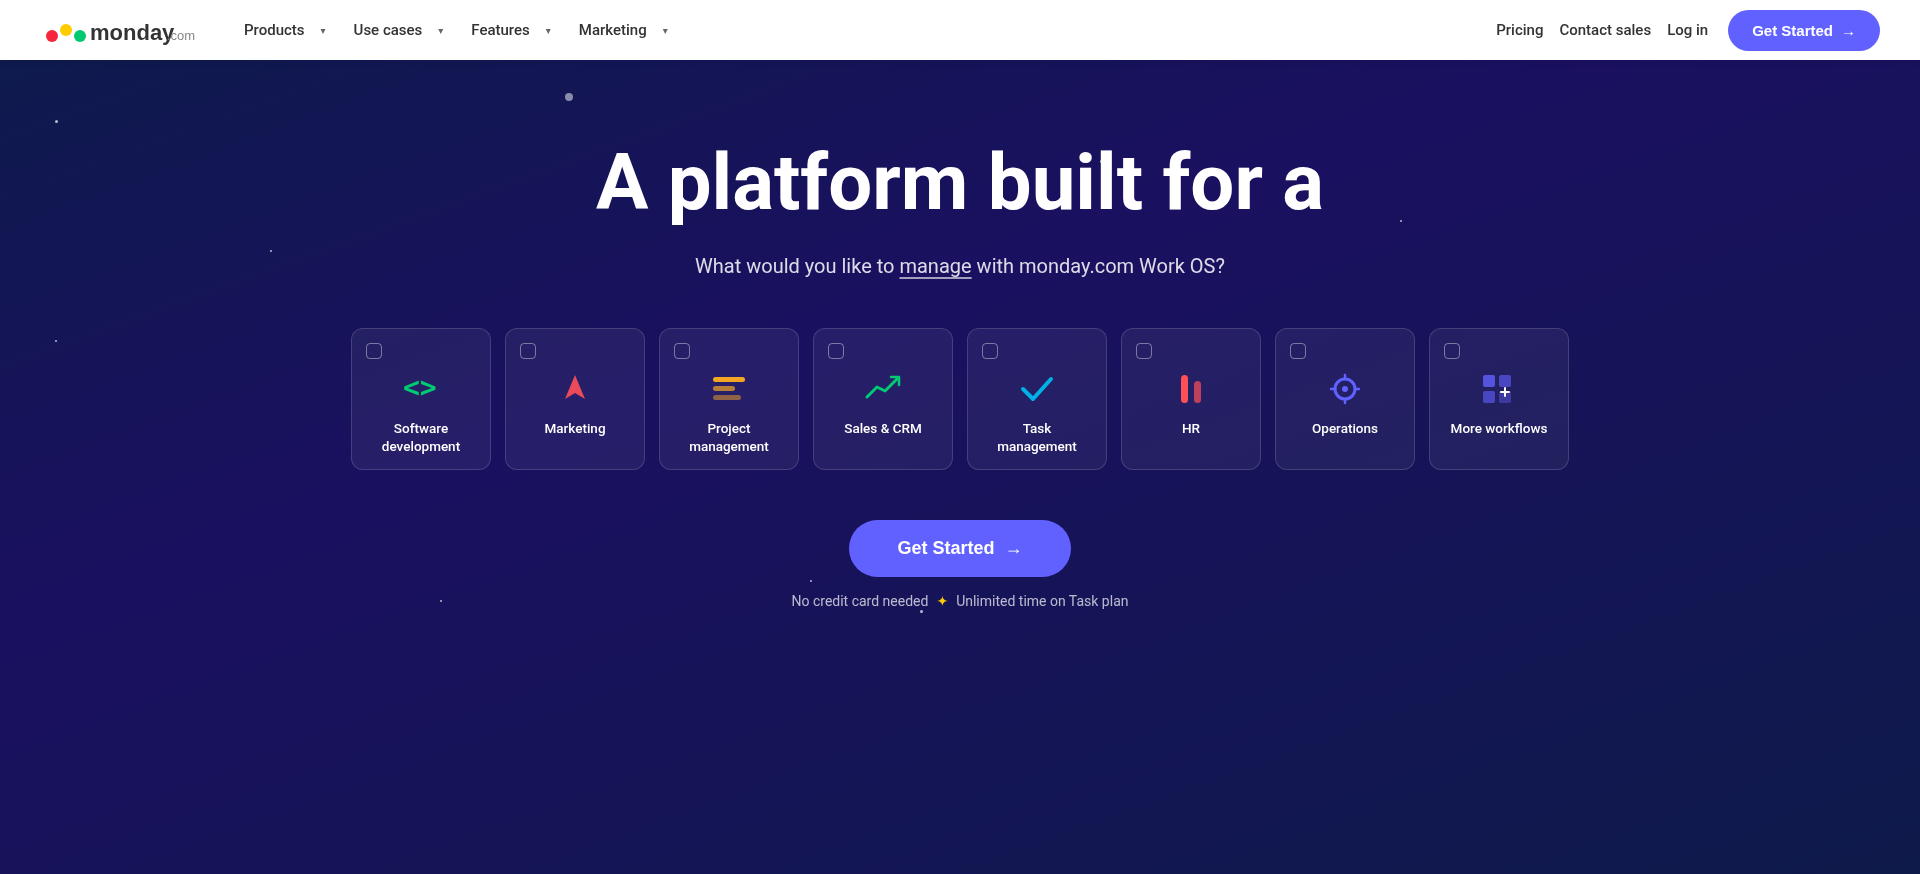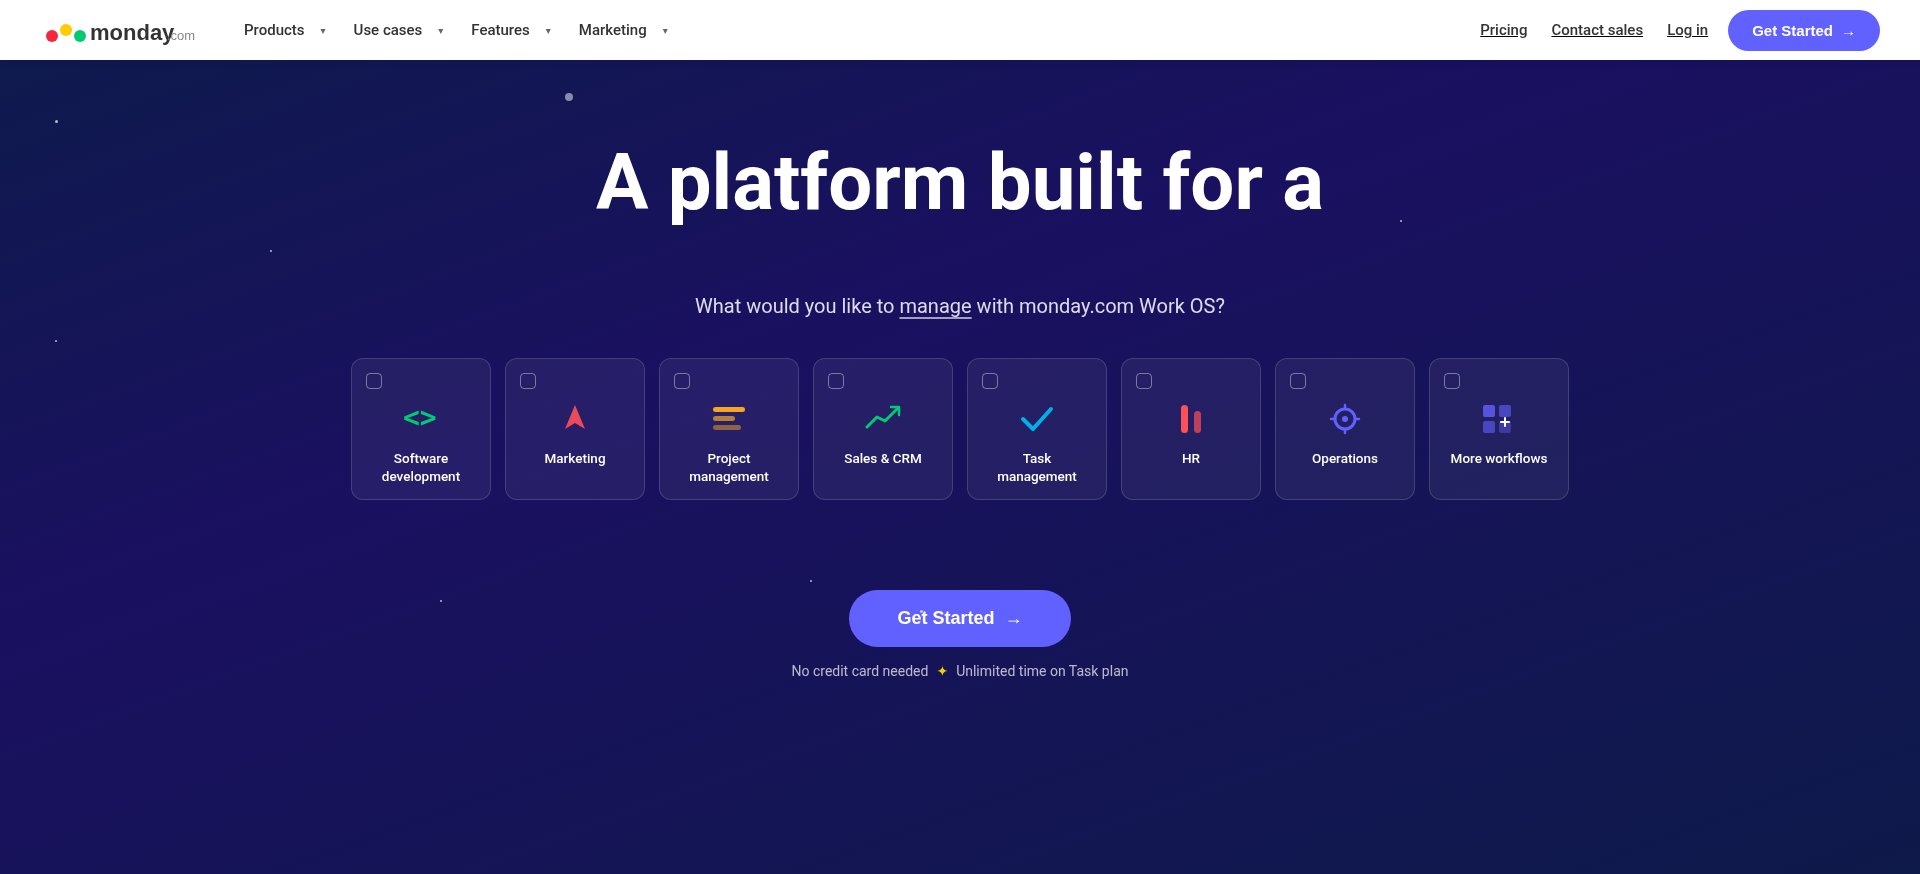--- a/index.html
+++ b/index.html
@@ -17,52 +17,52 @@
     .logo-wrap { display: flex; align-items: center; gap: 0; }
     .logo-svg { width: 160px; height: 36px; }
     .nav-links { display: flex; align-items: center; gap: 4px; }
     .nav-link {
       display: flex; align-items: center; gap: 16px;
       font-size: 15px; font-weight: 500; color: #333;
       padding: 8px 12px; border-radius: 6px; cursor: pointer; text-decoration: none;
     }
     .nav-link .chevron { font-size: 10px; color: #666; }
     .nav-right { display: flex; align-items: center; gap: 20px; }
-    .nav-right-links { display: flex; gap: 24px; text-decoration: underline; }
+    .nav-right-links { display: flex; gap: 16px; }
     .nav-right-link { font-size: 15px; font-weight: 500; color: #333; cursor: pointer; text-decoration: none; }
     .btn-get-started-nav {
       background: #6161ff; color: #fff;
       border: none; border-radius: 28px;
       padding: 12px 24px; font-size: 15px; font-weight: 600;
       cursor: pointer; display: flex; align-items: center; gap: 8px;
     }
 
     
     .hero {
       min-height: 874px;
       background: linear-gradient(160deg, #0d1b4b 0%, #1a1060 40%, #0e1a4a 100%);
       display: flex; flex-direction: column; align-items: center;
-      padding-top: 100px; position: relative; overflow: hidden; gap: 40px;
+      padding-top: 100px; position: relative; overflow: hidden;
     }
 
     
     .star {
       position: absolute; background: #fff; border-radius: 50%;
       opacity: 0.7;
     }
 
     .hero-title {
       font-size: 78px; font-weight: 700; color: #fff;
       text-align: center; line-height: 1.1;
       margin-top: 40px; margin-bottom: 28px;
       max-width: 900px;
     }
     .hero-subtitle {
       font-size: 20px; color: rgba(255,255,255,0.85);
-      text-align: center; 
+      text-align: center; margin-bottom: 50px;
     }
     .hero-subtitle .underline-word {
       text-decoration: underline; text-decoration-color: rgba(255,255,255,0.6);
       text-underline-offset: 4px;
     }
 
     
     .workflow-grid {
       display: flex; flex-wrap: nowrap; gap: 14px;
       justify-content: center; align-items: stretch;

